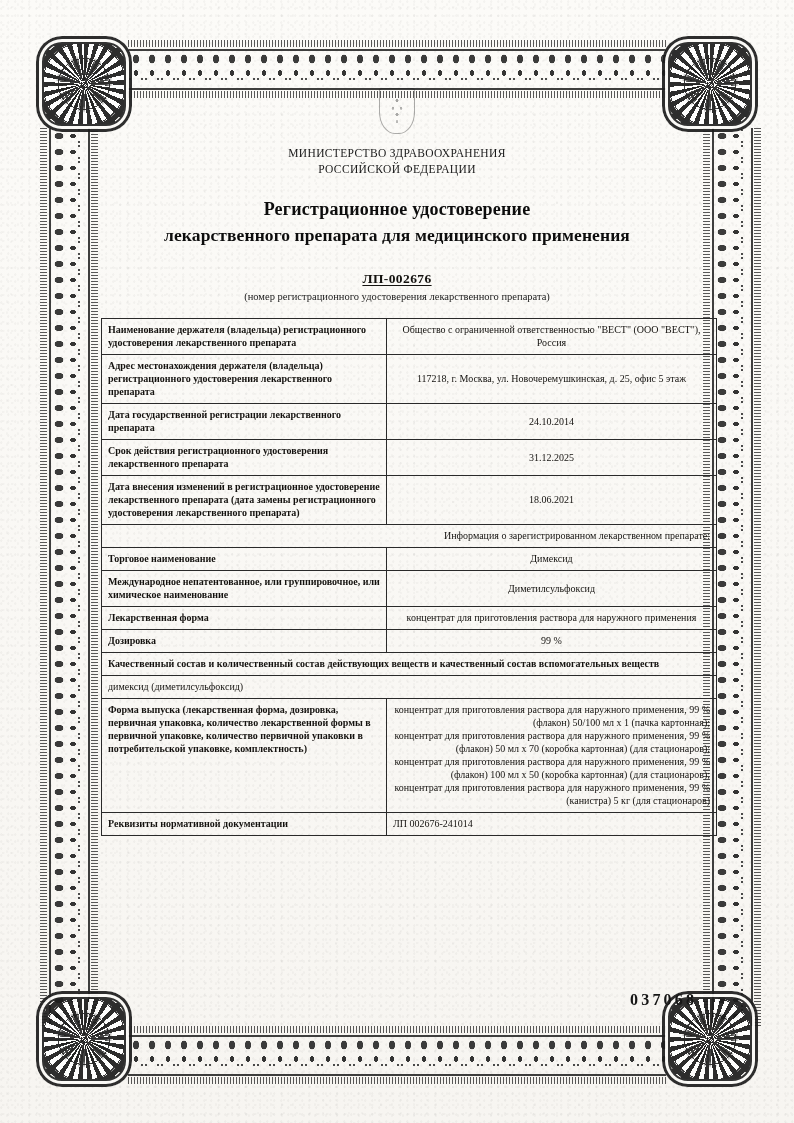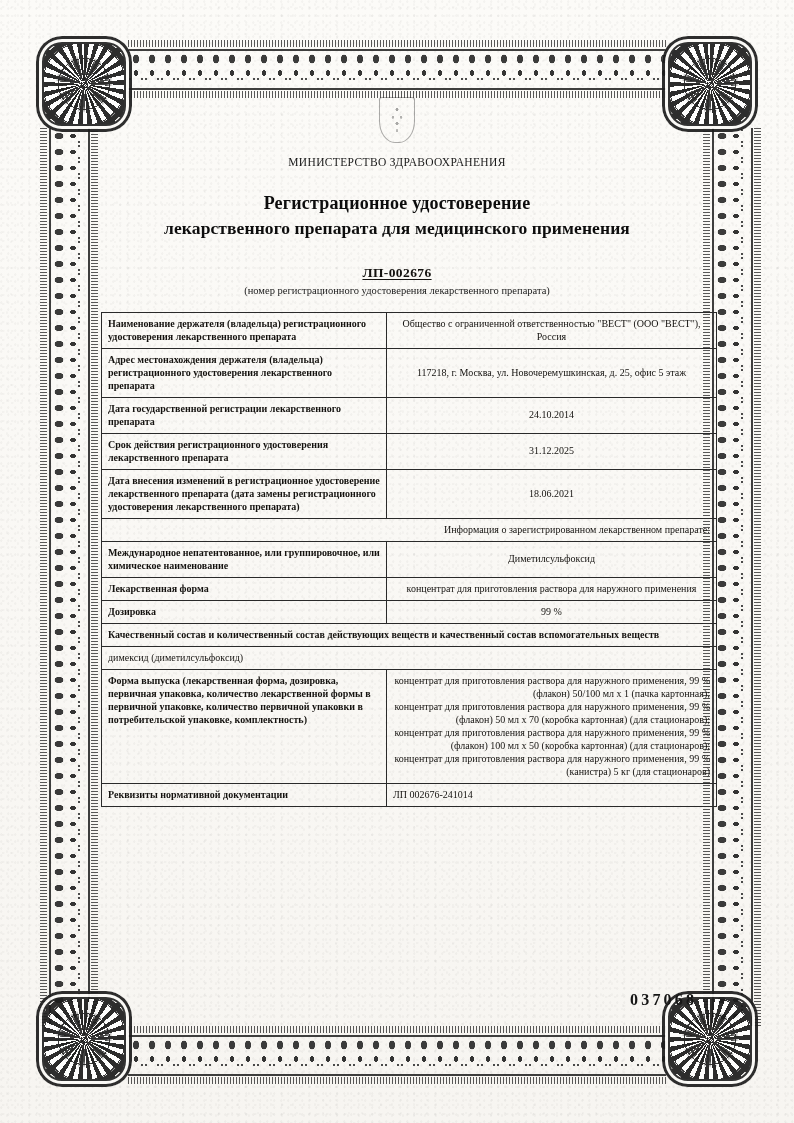--- a/index.html
+++ b/index.html
@@ -77,21 +77,21 @@
   .rosette::after{
     content:"";position:absolute;inset:14px;border-radius:14px;
     background:
       repeating-conic-gradient(from 12deg at 50% 50%, #101010 0deg 5deg, transparent 5deg 11deg);
     -webkit-mask-image:radial-gradient(circle at 50% 50%, #000 0 46%, transparent 60%);
             mask-image:radial-gradient(circle at 50% 50%, #000 0 46%, transparent 60%);
     opacity:.85;
   }
 
   
-  .content{position:absolute;left:100px;top:97px;width:594px;}
+  .content{position:absolute;left:100px;top:88px;width:594px;}
 
   .emblem{
     width:34px;height:44px;margin:0 auto 12px auto;position:relative;
     background:
       radial-gradient(circle at 50% 26%, rgba(20,20,20,.55) 0 1.3px, transparent 1.7px),
       radial-gradient(circle at 38% 44%, rgba(20,20,20,.45) 0 1.1px, transparent 1.5px),
       radial-gradient(circle at 62% 44%, rgba(20,20,20,.45) 0 1.1px, transparent 1.5px),
       radial-gradient(circle at 50% 58%, rgba(20,20,20,.5) 0 1.4px, transparent 1.8px),
       radial-gradient(circle at 50% 74%, rgba(20,20,20,.4) 0 1.1px, transparent 1.5px);
     border:1px solid rgba(25,25,25,.5);
@@ -173,20 +173,21 @@
   <div class="rosette" style="left:662px;top:36px;"></div>
   <div class="rosette" style="left:36px;top:991px;"></div>
   <div class="rosette" style="left:662px;top:991px;"></div>
 
   <div class="content">
 
     <div class="emblem"></div>
 
     <div class="ministry">
       <div>МИНИСТЕРСТВО ЗДРАВООХРАНЕНИЯ</div>
+      <div>РОССИЙСКОЙ ФЕДЕРАЦИИ</div>
     </div>
 
     <div class="doc-title">
       <div class="l1">Регистрационное удостоверение</div>
       <div class="l2">лекарственного препарата для медицинского применения</div>
     </div>
 
     <div class="regno">ЛП-002676</div>
     <div class="regno-caption">(номер регистрационного удостоверения лекарственного препарата)</div>
 
@@ -207,20 +208,24 @@
         <tr>
           <td class="lbl">Срок действия регистрационного удостоверения лекарственного препарата</td>
           <td class="val mid">31.12.2025</td>
         </tr>
         <tr>
           <td class="lbl">Дата внесения изменений в регистрационное удостоверение лекарственного препарата (дата замены регистрационного удостоверения лекарственного препарата)</td>
           <td class="val mid">18.06.2021</td>
         </tr>
         <tr>
           <td class="full plain" colspan="2">Информация о зарегистрированном лекарственном препарате:</td>
+        </tr>
+        <tr>
+          <td class="lbl">Торговое наименование</td>
+          <td class="val mid">Димексид</td>
         </tr>
         <tr>
           <td class="lbl">Международное непатентованное, или группировочное, или химическое наименование</td>
           <td class="val mid">Диметилсульфоксид</td>
         </tr>
         <tr>
           <td class="lbl">Лекарственная форма</td>
           <td class="val mid">концентрат для приготовления раствора для наружного применения</td>
         </tr>
         <tr>

